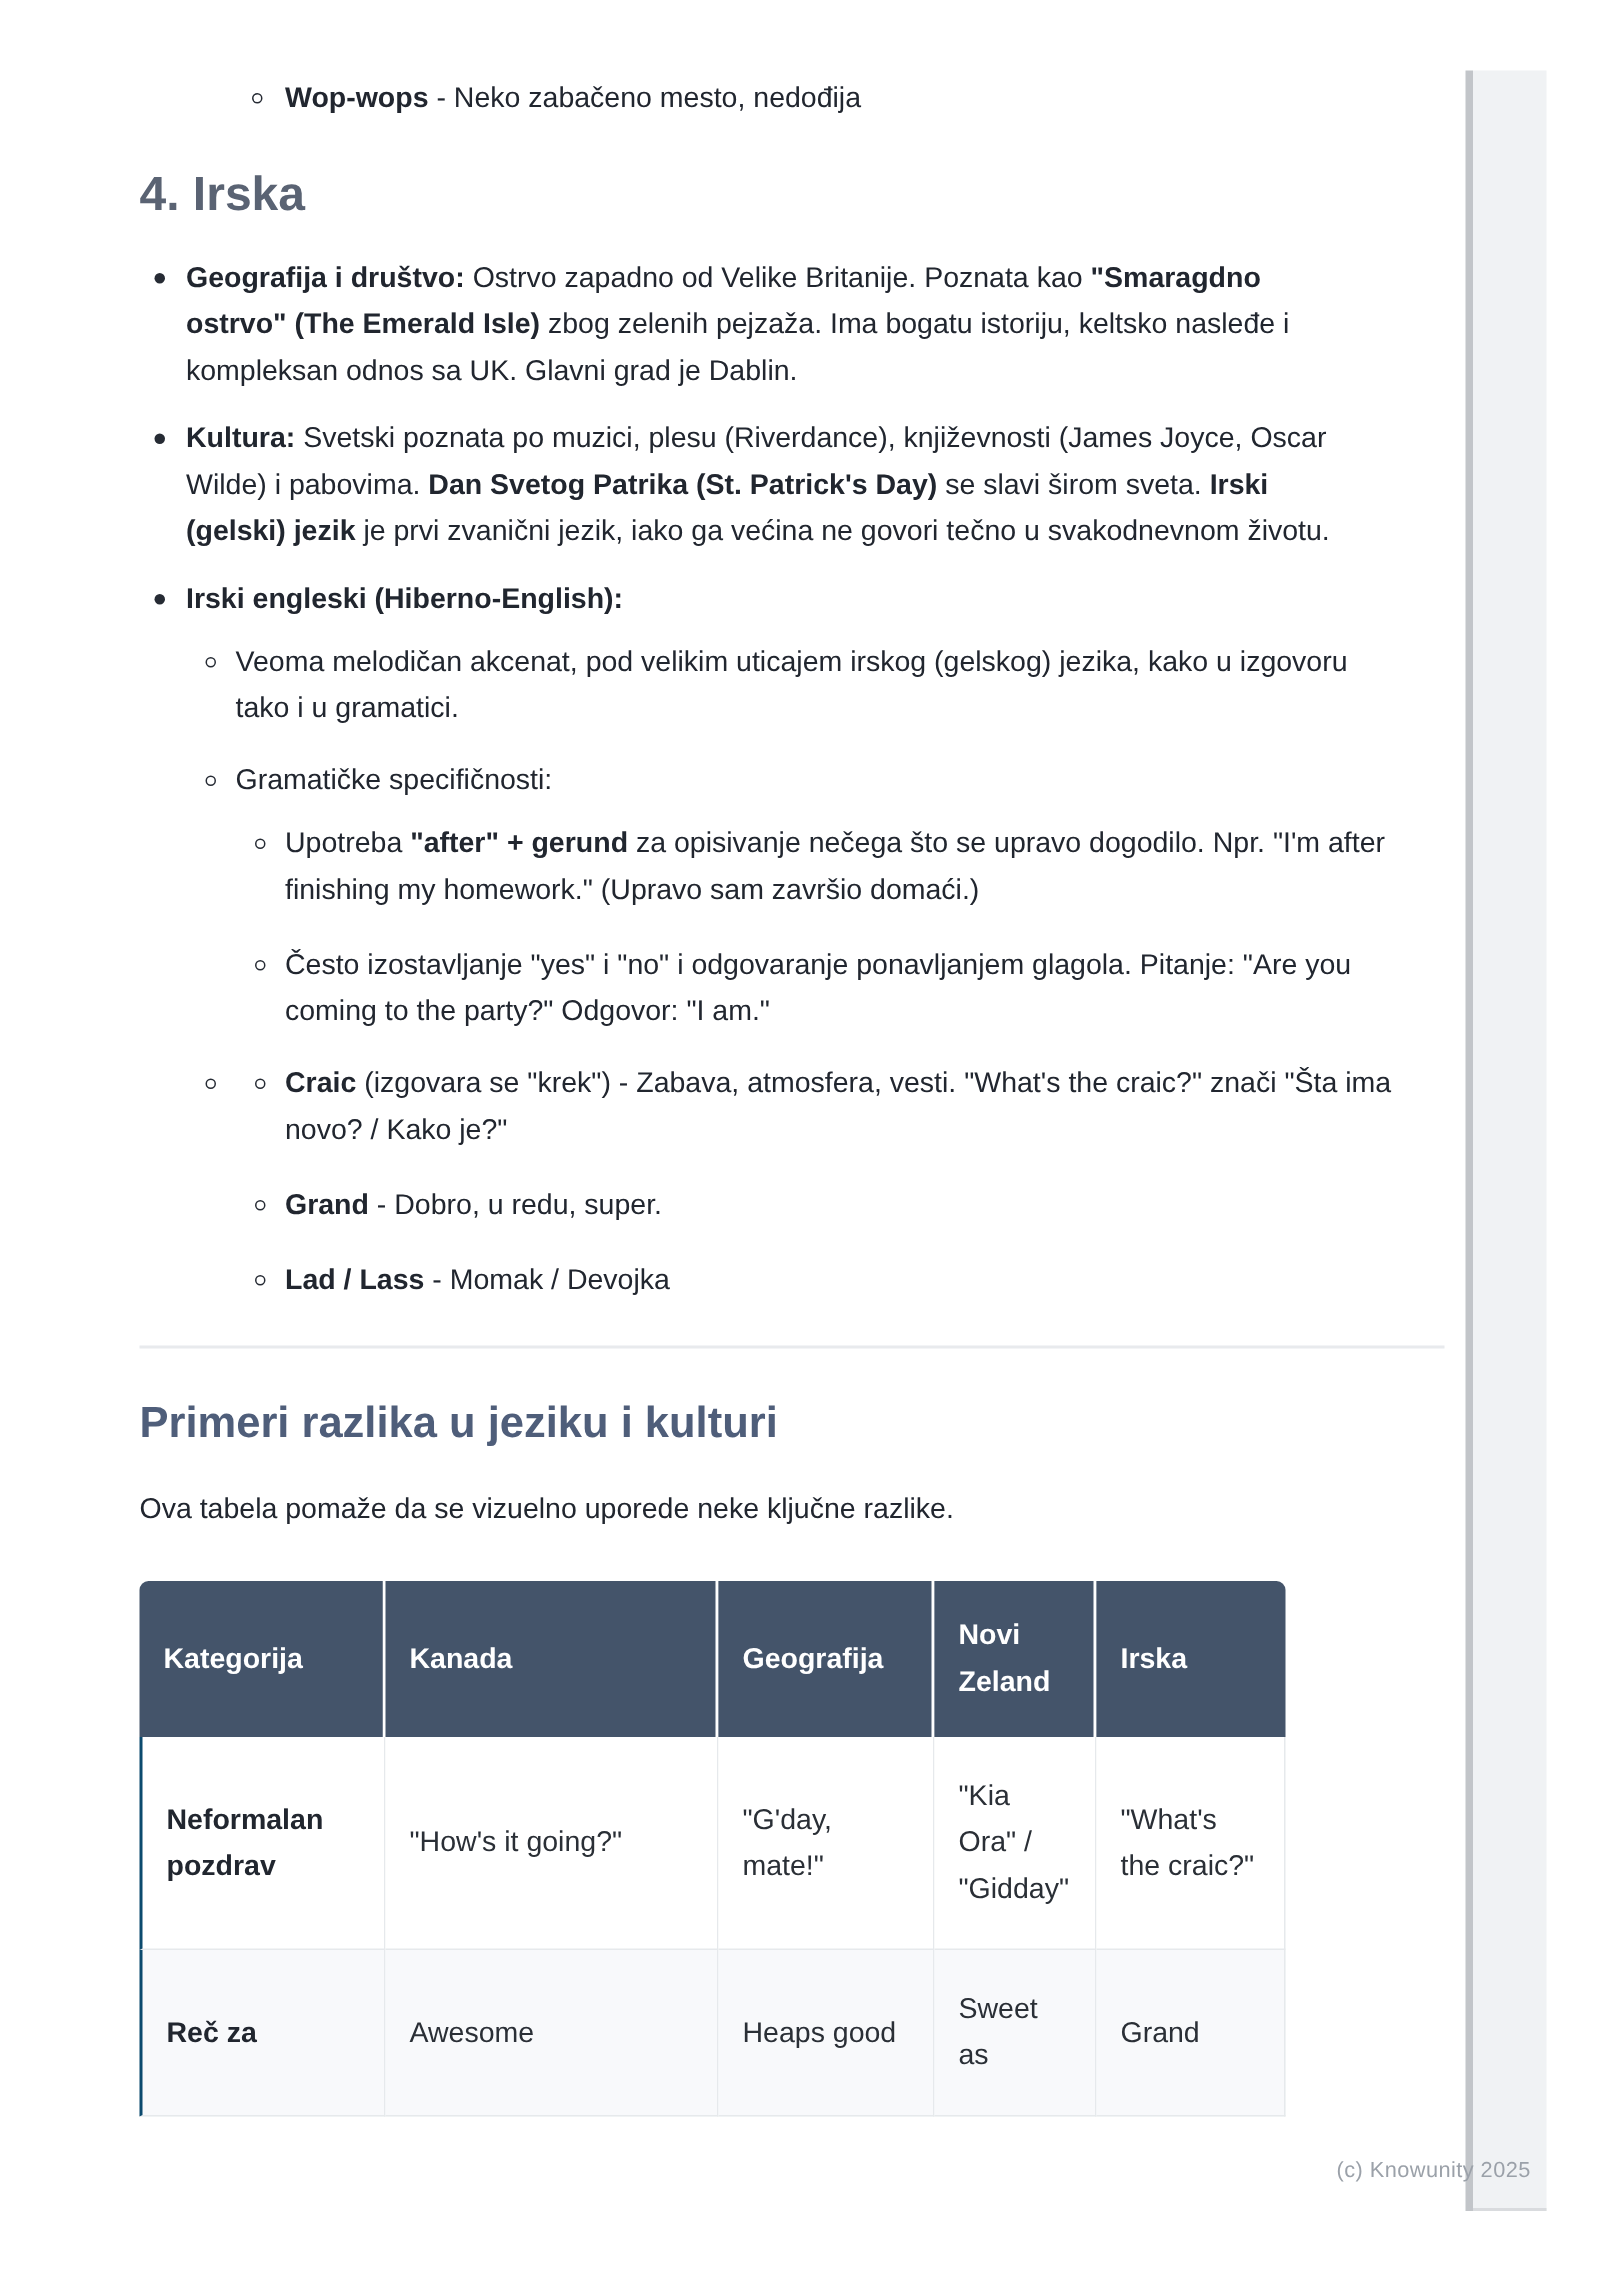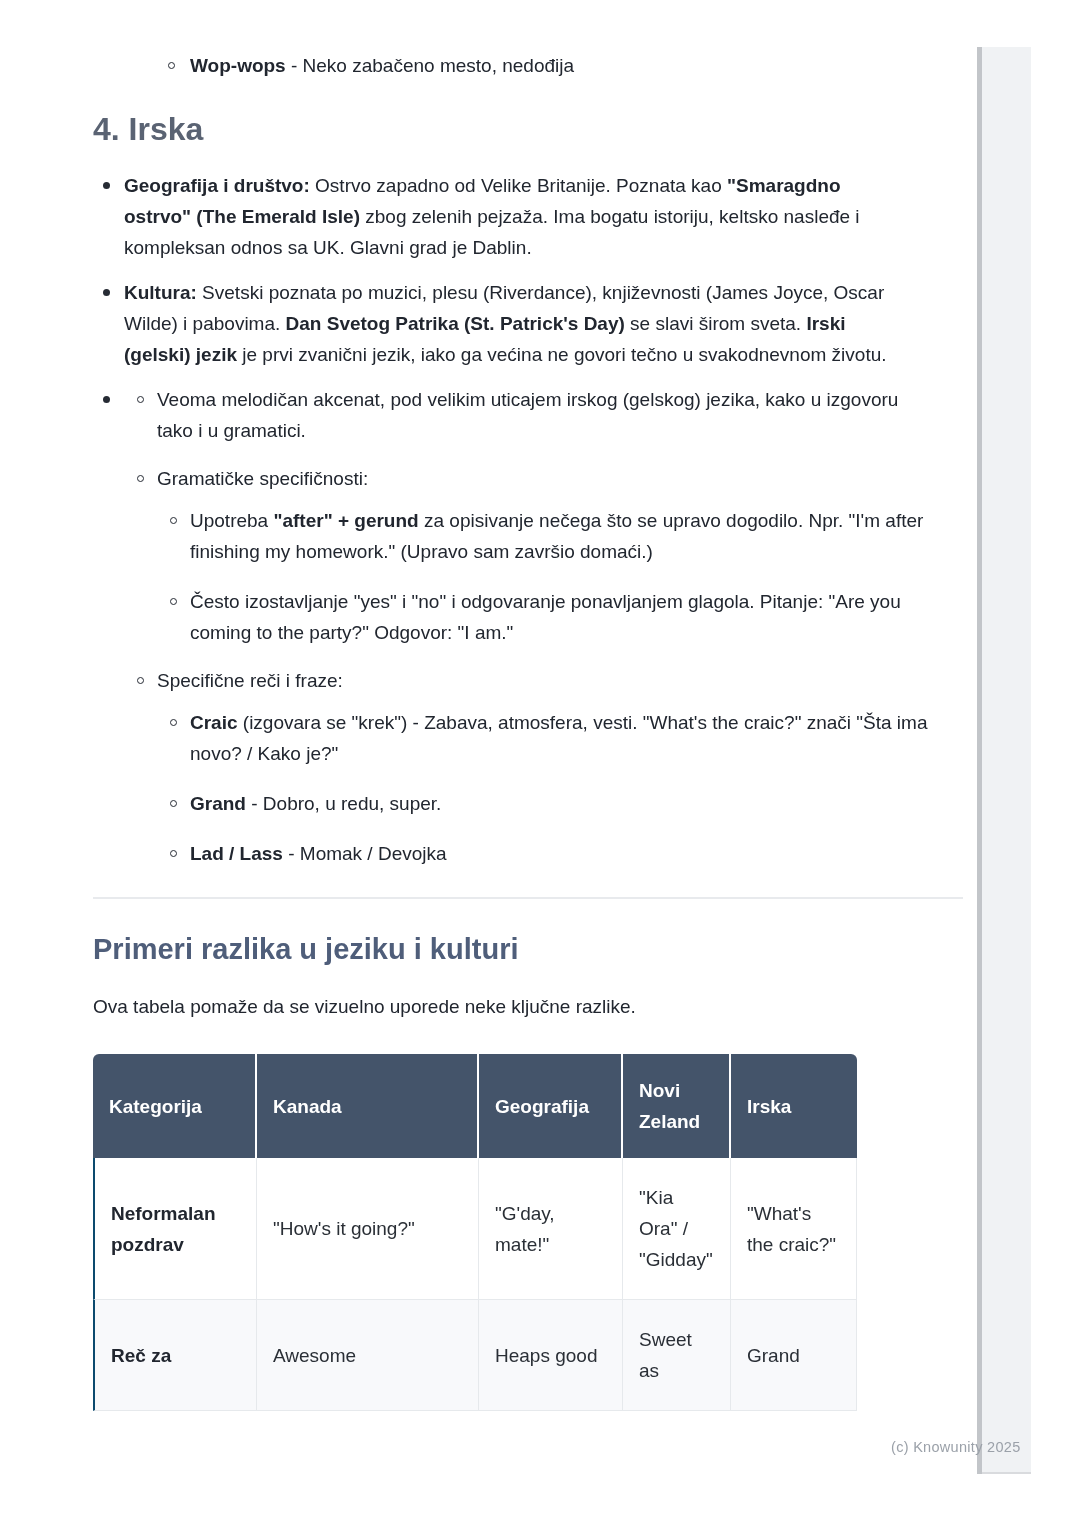--- a/index.html
+++ b/index.html
@@ -121,20 +121,21 @@
       <li>
         <span class="dot"></span>
         <div class="textblock"><strong>Geografija i društvo:</strong><span> Ostrvo zapadno od Velike Britanije. Poznata kao </span><strong>"Smaragdno ostrvo" (The Emerald Isle)</strong><span> zbog zelenih pejzaža. Ima bogatu istoriju, keltsko nasleđe i kompleksan odnos sa UK. Glavni grad je Dablin.</span></div>
       </li>
       <li>
         <span class="dot"></span>
         <div class="textblock"><strong>Kultura:</strong><span> Svetski poznata po muzici, plesu (Riverdance), književnosti (James Joyce, Oscar Wilde) i pabovima. </span><strong>Dan Svetog Patrika (St. Patrick's Day)</strong><span> se slavi širom sveta. </span><strong>Irski (gelski) jezik</strong><span> je prvi zvanični jezik, iako ga većina ne govori tečno u svakodnevnom životu.</span></div>
       </li>
       <li>
         <span class="dot"></span>
+        <div class="textblock"><strong>Irski engleski (Hiberno-English):</strong></div>
         <ul class="l2">
           <li>
             <span class="circle"></span>
             <div class="textblock"><span>Veoma melodičan akcenat, pod velikim uticajem irskog (gelskog) jezika, kako u izgovoru tako i u gramatici.</span></div>
           </li>
           <li>
             <span class="circle"></span>
             <div class="textblock"><span>Gramatičke specifičnosti:</span></div>
             <ul class="l3">
               <li>
@@ -142,21 +143,20 @@
                 <div class="textblock"><span>Upotreba </span><strong>"after" + gerund</strong><span> za opisivanje nečega što se upravo dogodilo. Npr. "I'm after finishing my homework." (Upravo sam završio domaći.)</span></div>
               </li>
               <li>
                 <span class="circle"></span>
                 <div class="textblock"><span>Često izostavljanje "yes" i "no" i odgovaranje ponavljanjem glagola. Pitanje: "Are you coming to the party?" Odgovor: "I am."</span></div>
               </li>
             </ul>
           </li>
           <li>
             <span class="circle"></span>
-            <div class="textblock"><span>Specifične reči i fraze:</span></div>
             <ul class="l3">
               <li>
                 <span class="circle"></span>
                 <div class="textblock"><strong>Craic</strong><span> (izgovara se "krek") - Zabava, atmosfera, vesti. "What's the craic?" znači "Šta ima novo? / Kako je?"</span></div>
               </li>
               <li>
                 <span class="circle"></span>
                 <div class="textblock"><strong>Grand</strong><span> - Dobro, u redu, super.</span></div>
               </li>
               <li>

